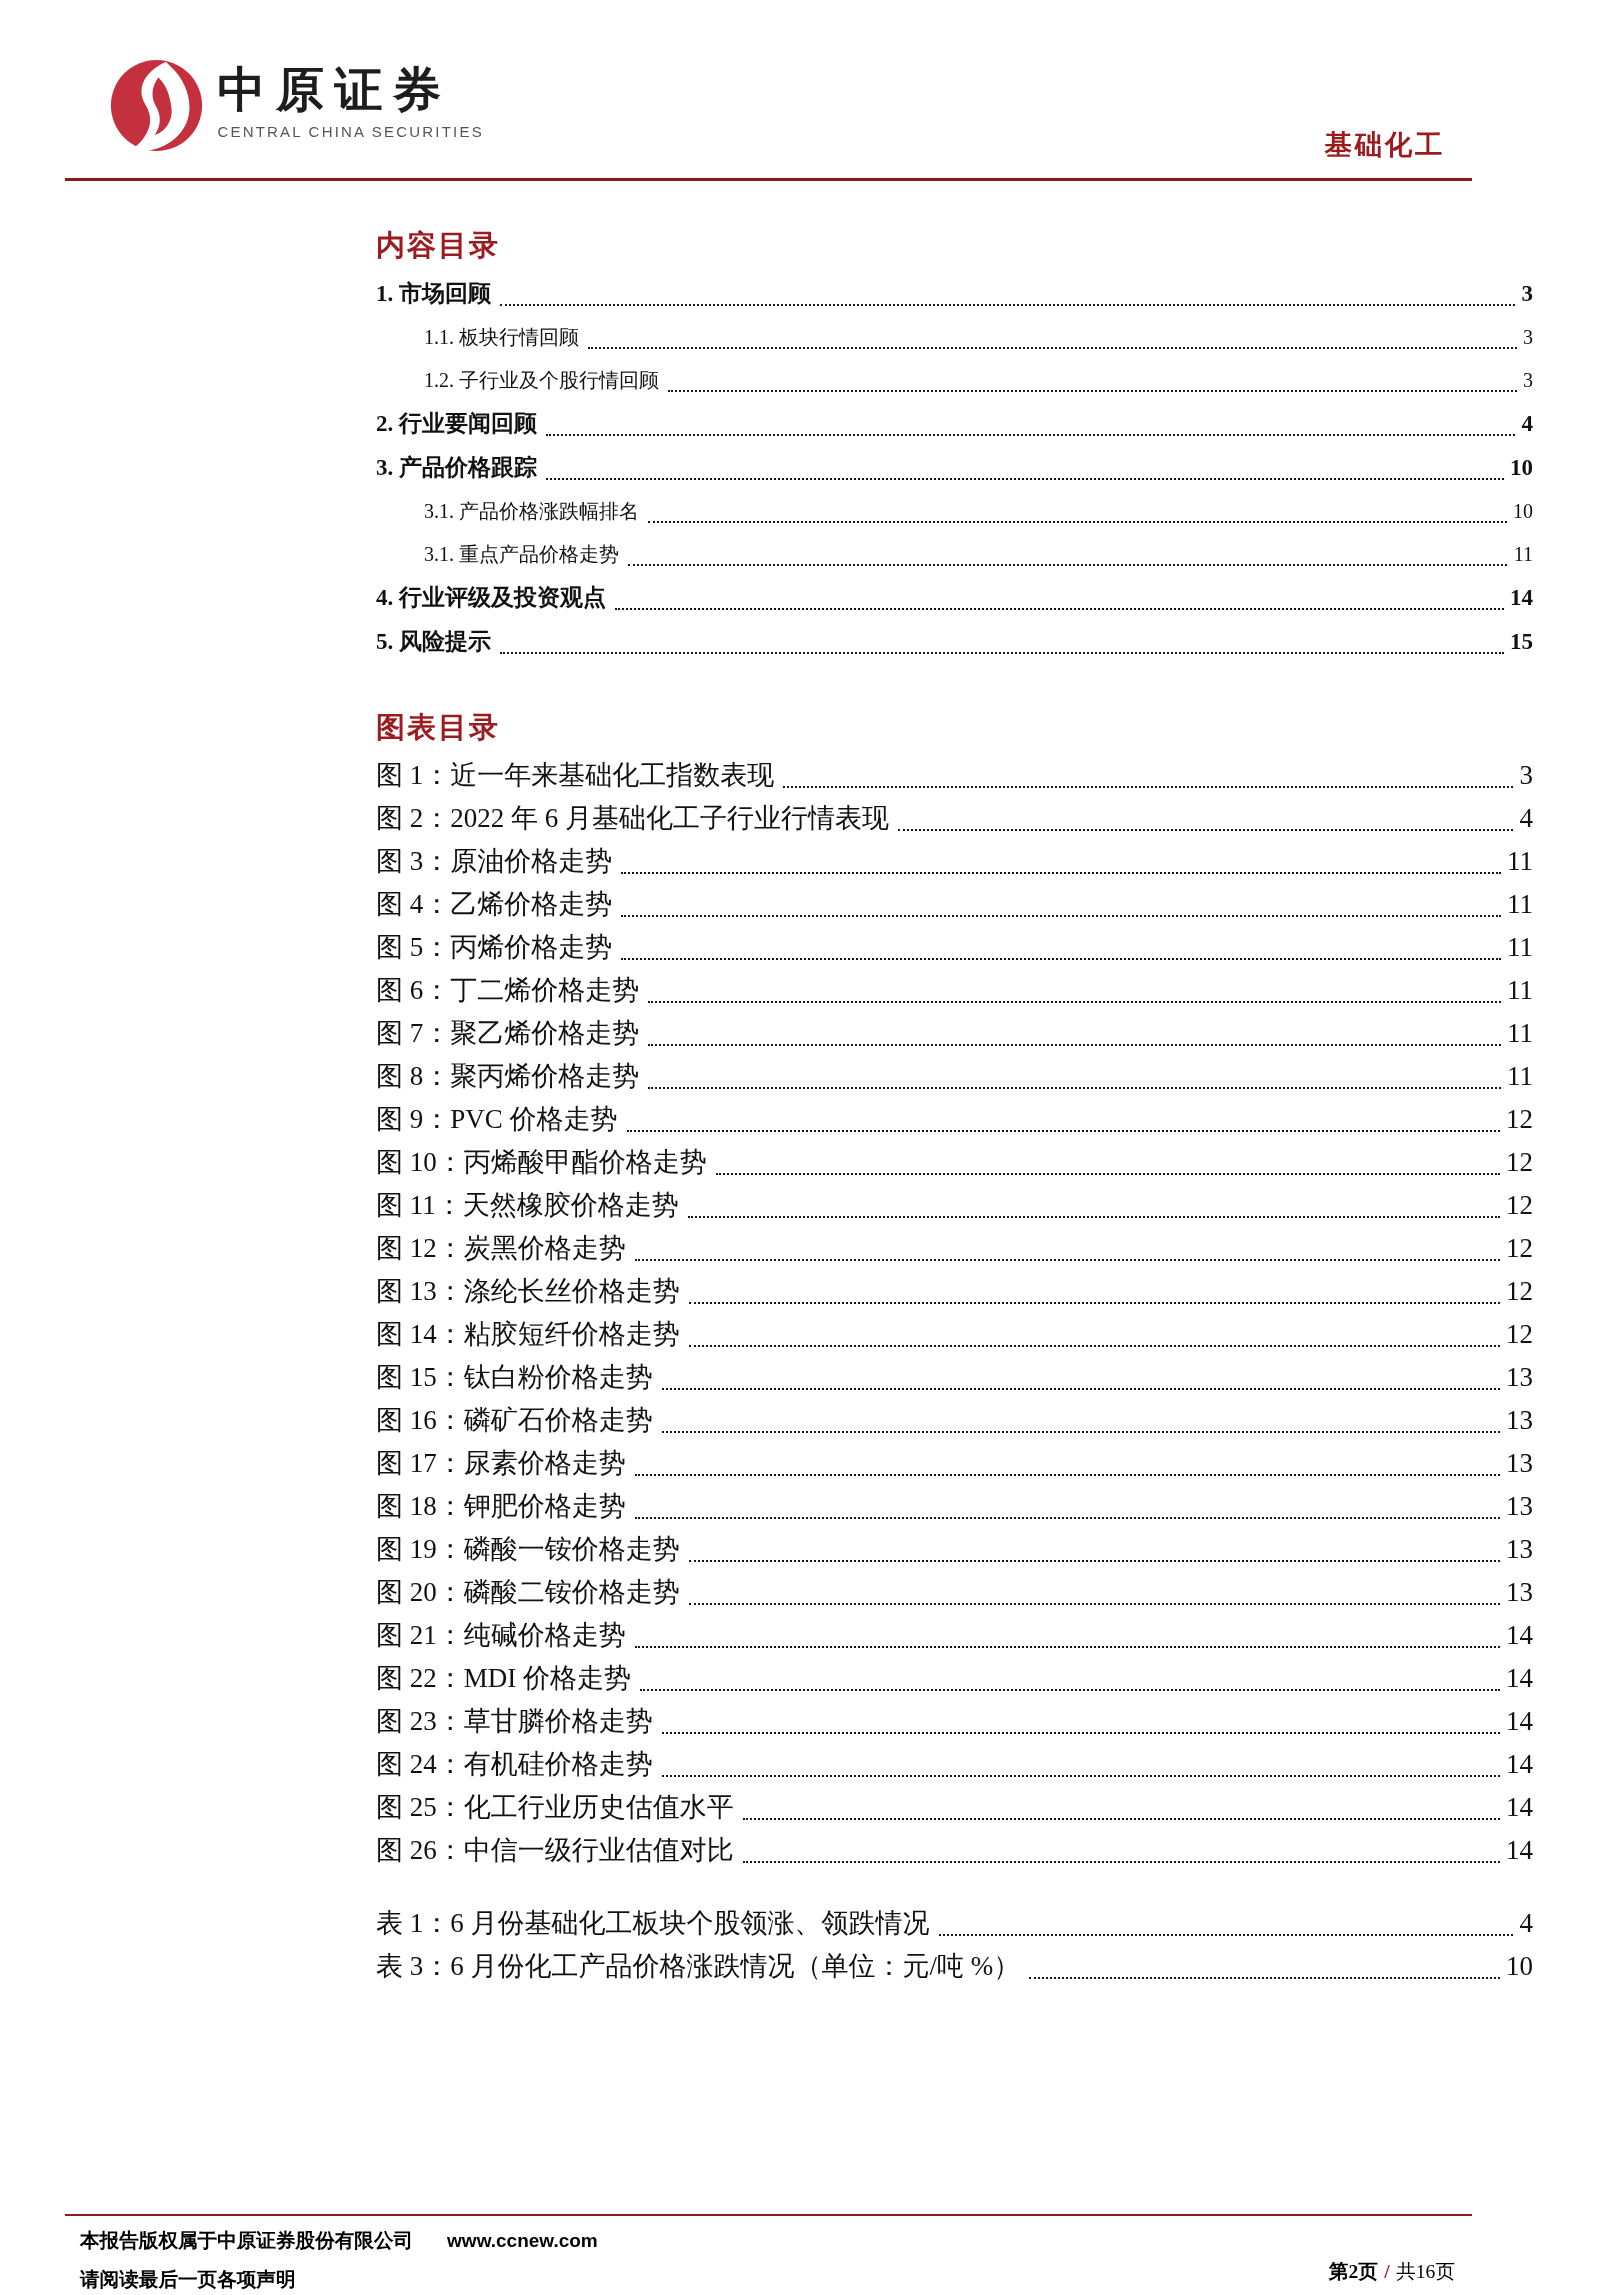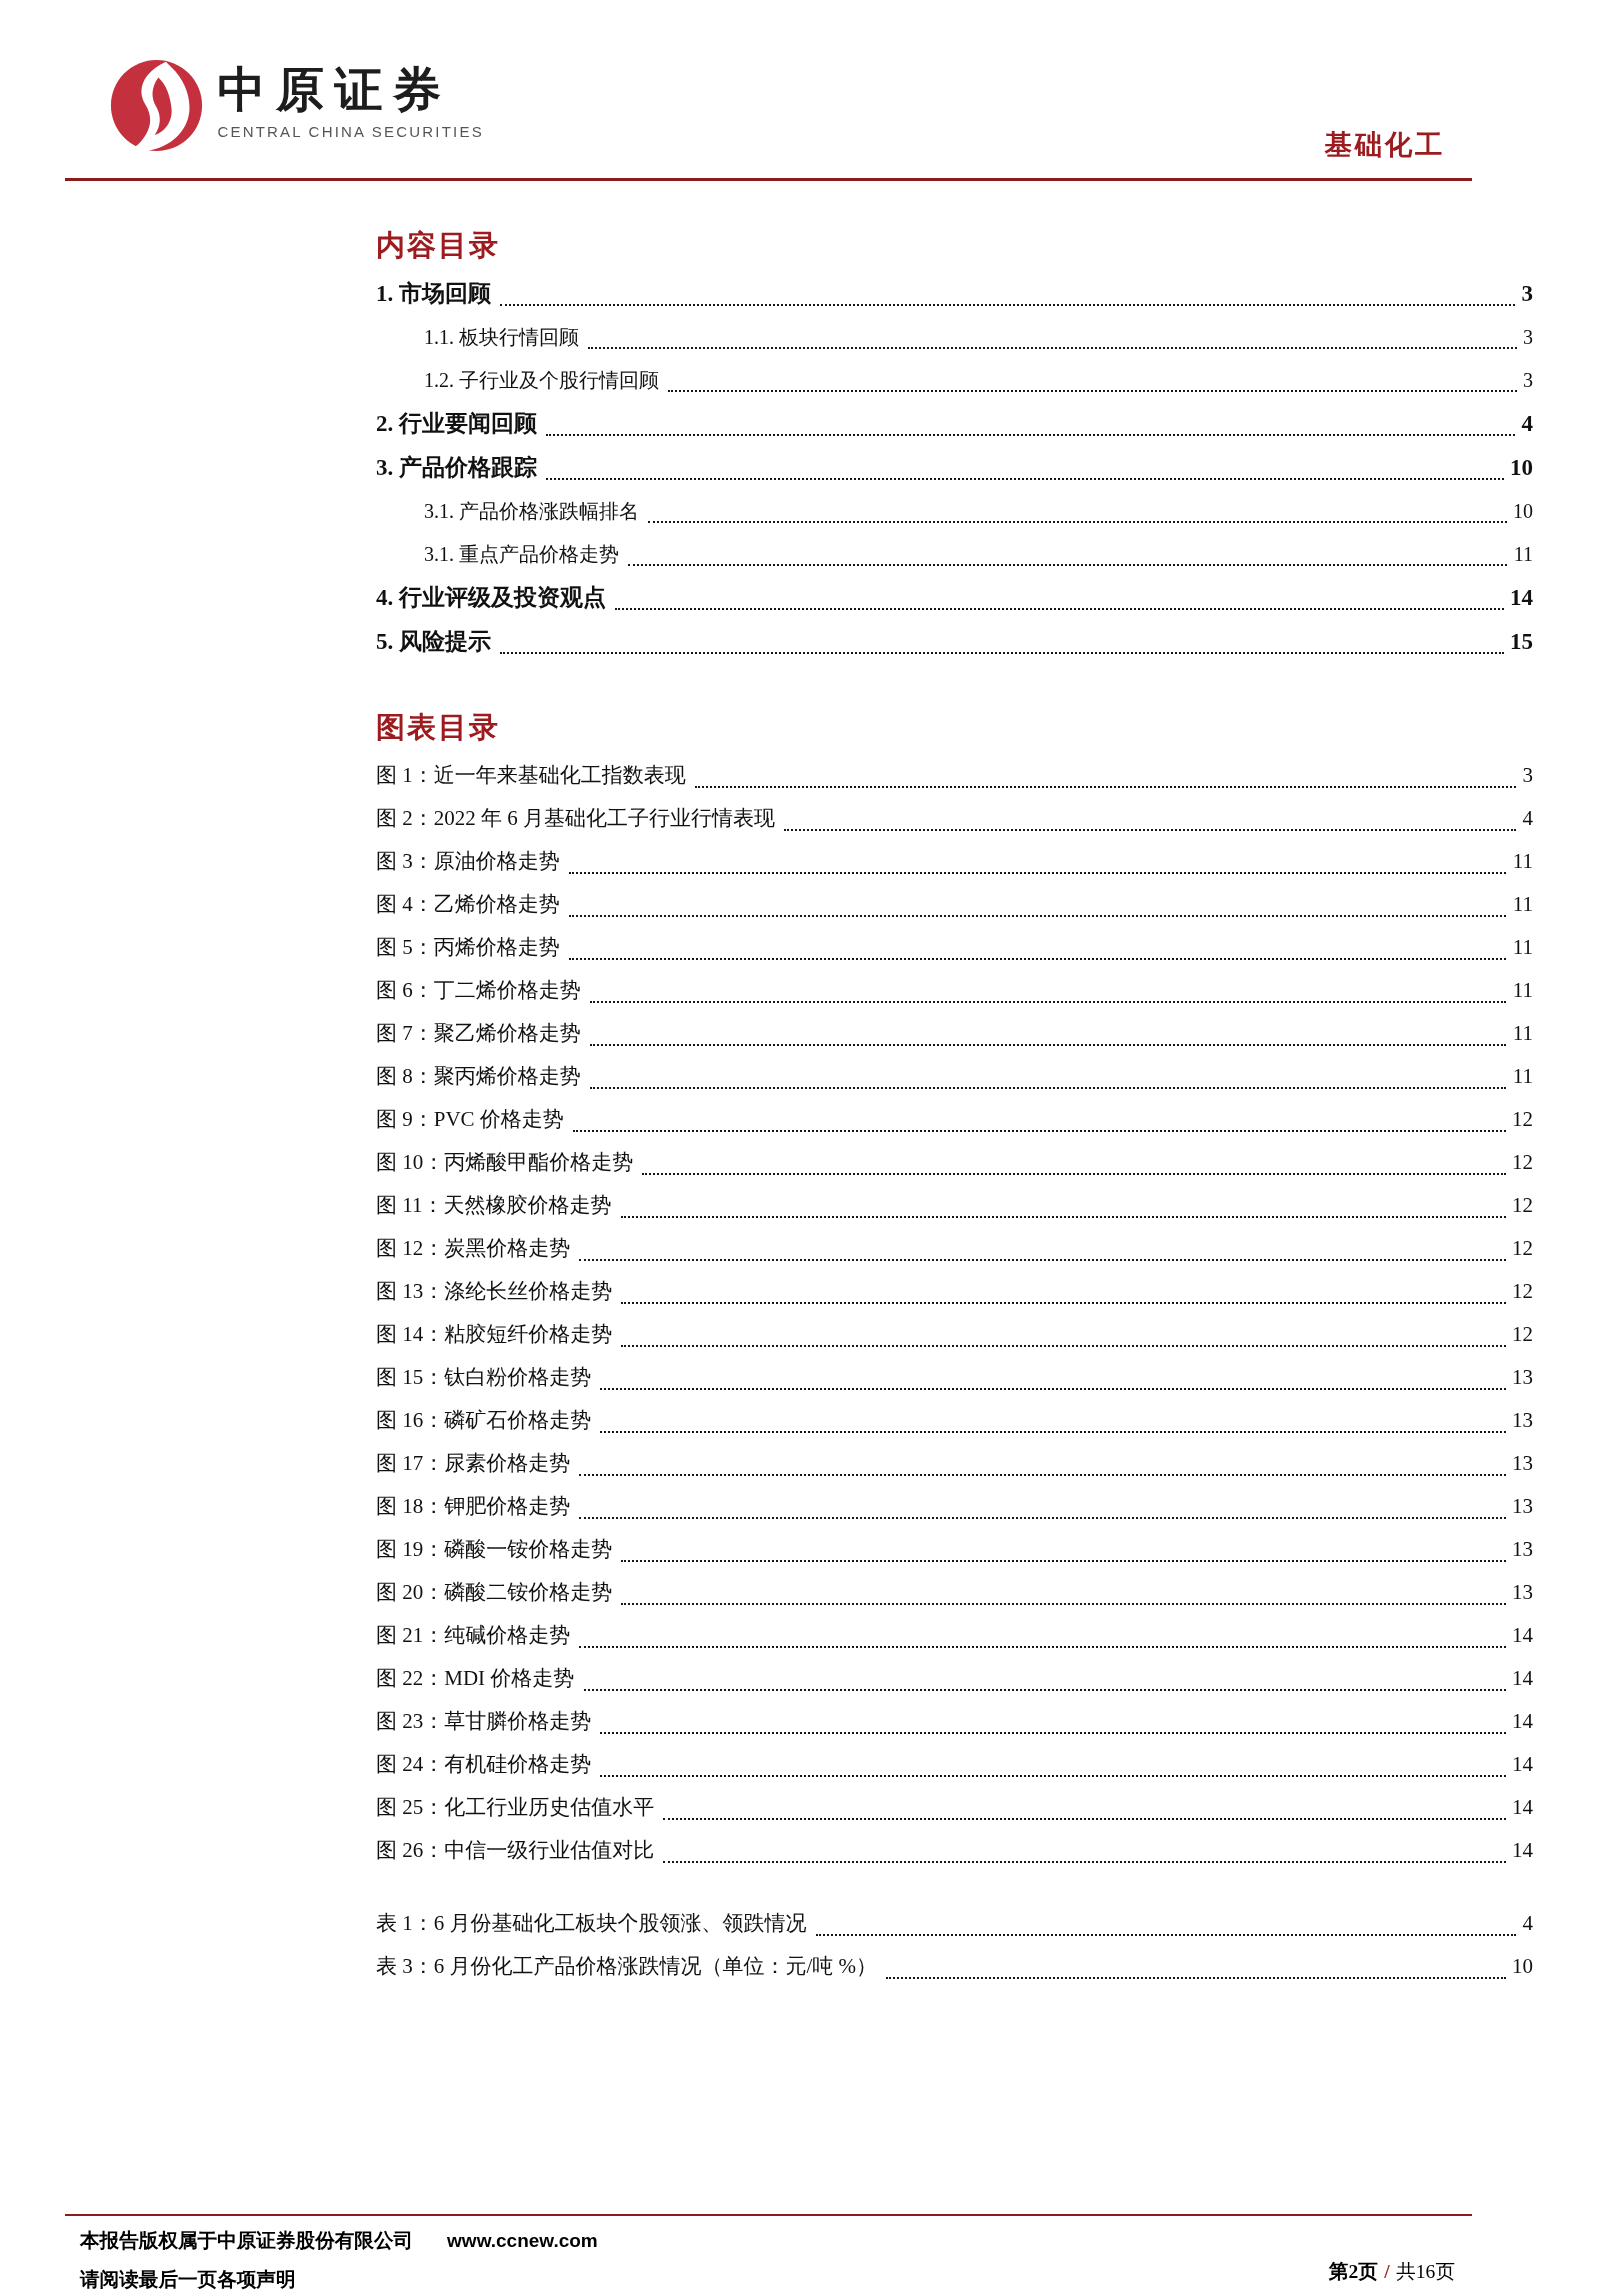--- a/index.html
+++ b/index.html
@@ -30,21 +30,21 @@
   .section-title{font-size:29px;line-height:35px;font-weight:bold;color:var(--accent);margin:0 0 9.2px 0;letter-spacing:2px;}
   .figures-title{margin-top:46px;}
   .row{display:flex;align-items:flex-end;}
   .row-label{white-space:nowrap;}
   .row-page{white-space:nowrap;}
   .leader{flex:1;border-bottom:2px dotted #161616;margin:0 6.5px 9.8px 9.2px;min-width:26px;}
   .toc-row{font-size:23px;line-height:44px;font-weight:bold;}
   .toc-row .leader{border-bottom-width:2.6px;}
   .toc-row.level-2{font-weight:normal;font-size:20px;line-height:43px;padding-left:48px;}
   .toc-row.level-2 .leader{border-bottom-width:2px;}
-  .fig-row{font-size:21px;line-height:43px;font-weight:normal;}
+  .fig-row{font-size:27px;line-height:43px;font-weight:normal;}
   .table-list{margin-top:30px;}
   
   .footer-rule{position:absolute;left:65px;right:64px;top:2214px;height:2px;background:var(--rule);}
   .footer-left{position:absolute;left:80px;top:2227px;font-size:19.6px;font-weight:bold;color:#000;}
   .footer-line1{display:flex;gap:34px;align-items:baseline;justify-content:space-between;}
   .footer-site{font-family:"Liberation Sans","DejaVu Sans",sans-serif;font-weight:bold;font-size:19px;color:#000;text-decoration:none;}
   .footer-line2{margin-top:11.8px;}
   .page-info{position:absolute;right:81px;top:2258px;font-size:19.6px;color:#000;}
   .page-info .sep{color:var(--accent);padding:0 6.5px;font-weight:bold;}
   .page-info .cur{font-weight:bold;}

